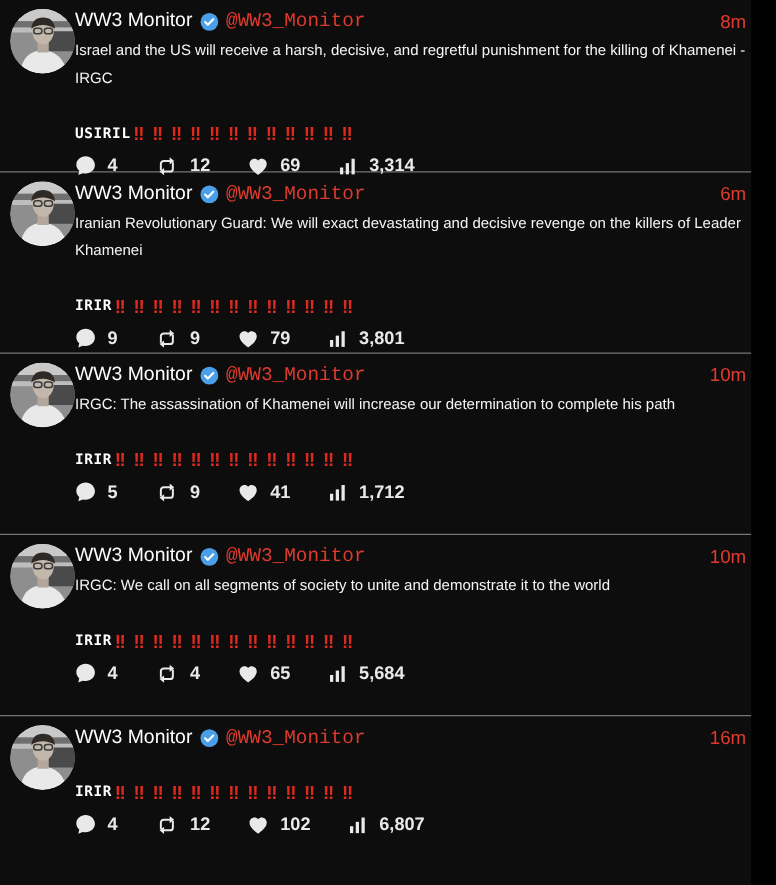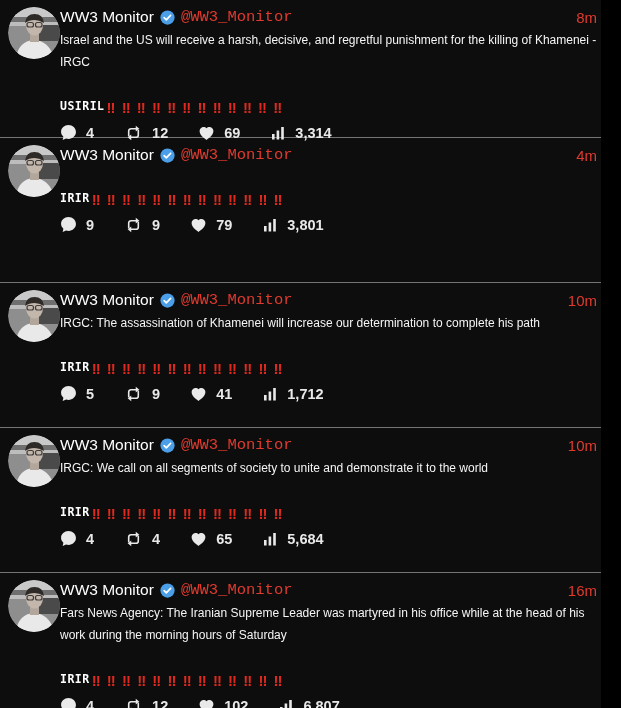--- a/index.html
+++ b/index.html
@@ -131,22 +131,23 @@
         </g>
       </svg>
     </span>
     <div class="name-row">
       <span class="display-name">WW3 Monitor</span>
       <svg class="badge" viewBox="0 0 16 16">
         <circle cx="8" cy="8" r="7.6" fill="#4a9fe8"></circle>
         <path d="M4.4 8.2l2.3 2.3 4.6-4.8" fill="none" stroke="#fff" stroke-width="1.8" stroke-linecap="round" stroke-linejoin="round"></path>
       </svg>
       <span class="handle">@WW3_Monitor</span>
-      <span class="time">4m</span>
-    </div>
+      <span class="time">6m</span>
+    </div>
+    <p class="tweet-text">Iranian Revolutionary Guard: We will exact devastating and decisive revenge on the killers of Leader Khamenei</p>
     <div class="flag-line">
       <span class="flag-prefix">IRIR</span>
       <span class="bangs">!! !! !! !! !! !! !! !! !! !! !! !! !!</span>
     </div>
     <div class="stats">
       <button class="stat">
         <svg width="17" height="17" viewBox="0 0 16 16">
           <path d="M8 1C4.1 1 1 3.8 1 7.3c0 1.8.8 3.4 2.2 4.6L2.5 15l3.3-1.3c.7.2 1.4.3 2.2.3 3.9 0 7-2.8 7-6.4S11.9 1 8 1z" fill="#e9e9e9"></path>
         </svg>
         <span class="num">9</span>
@@ -351,21 +352,20 @@
     </span>
     <div class="name-row">
       <span class="display-name">WW3 Monitor</span>
       <svg class="badge" viewBox="0 0 16 16">
         <circle cx="8" cy="8" r="7.6" fill="#4a9fe8"></circle>
         <path d="M4.4 8.2l2.3 2.3 4.6-4.8" fill="none" stroke="#fff" stroke-width="1.8" stroke-linecap="round" stroke-linejoin="round"></path>
       </svg>
       <span class="handle">@WW3_Monitor</span>
       <span class="time">16m</span>
     </div>
-    <p class="tweet-text">Fars News Agency: The Iranian Supreme Leader was martyred in his office while at the head of his work during the morning hours of Saturday</p>
     <div class="flag-line">
       <span class="flag-prefix">IRIR</span>
       <span class="bangs">!! !! !! !! !! !! !! !! !! !! !! !! !!</span>
     </div>
     <div class="stats">
       <button class="stat">
         <svg width="17" height="17" viewBox="0 0 16 16">
           <path d="M8 1C4.1 1 1 3.8 1 7.3c0 1.8.8 3.4 2.2 4.6L2.5 15l3.3-1.3c.7.2 1.4.3 2.2.3 3.9 0 7-2.8 7-6.4S11.9 1 8 1z" fill="#e9e9e9"></path>
         </svg>
         <span class="num">4</span>

